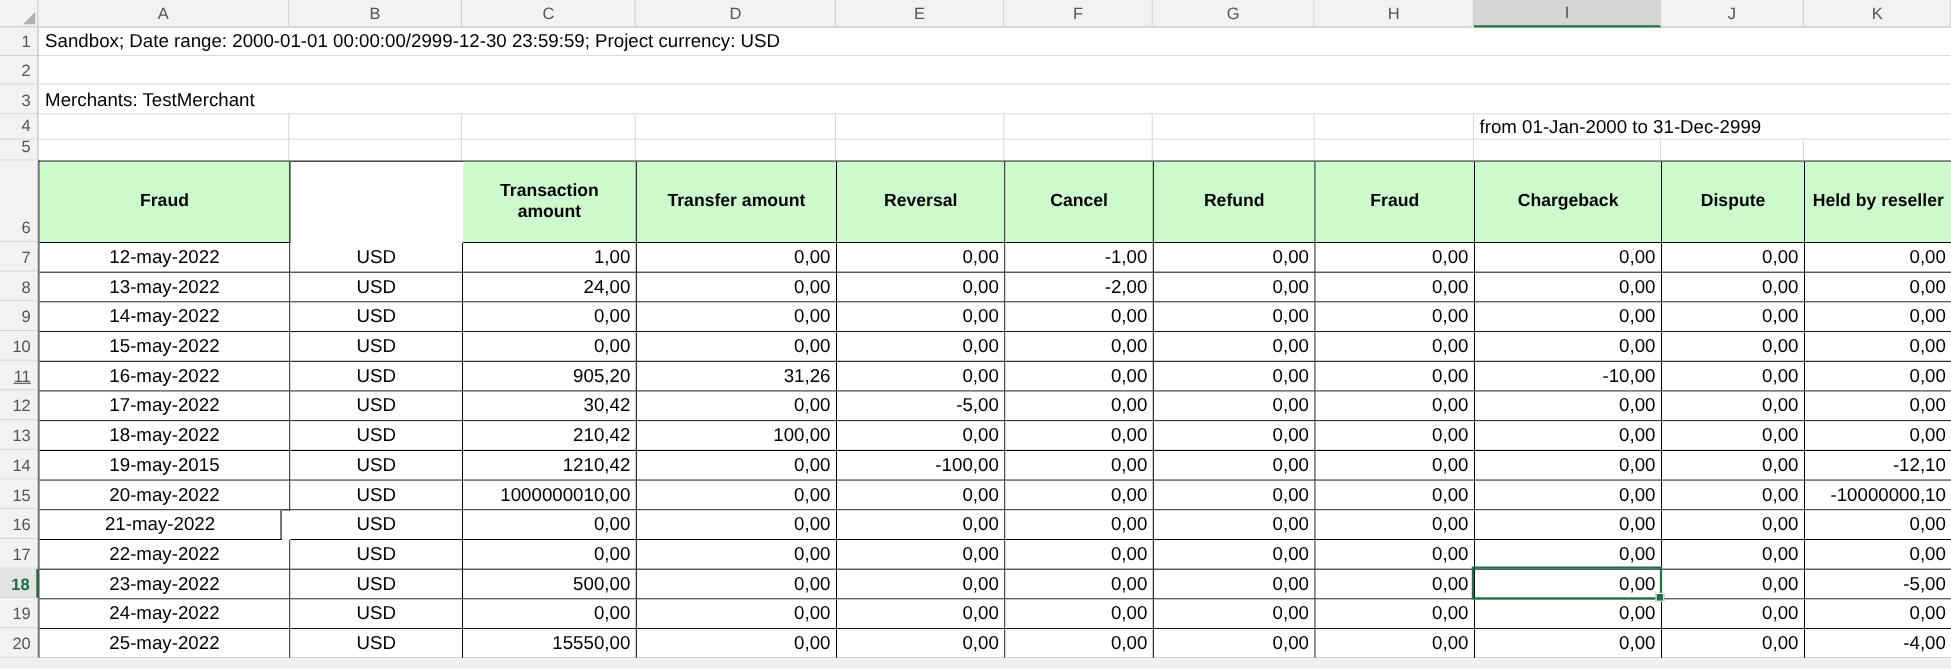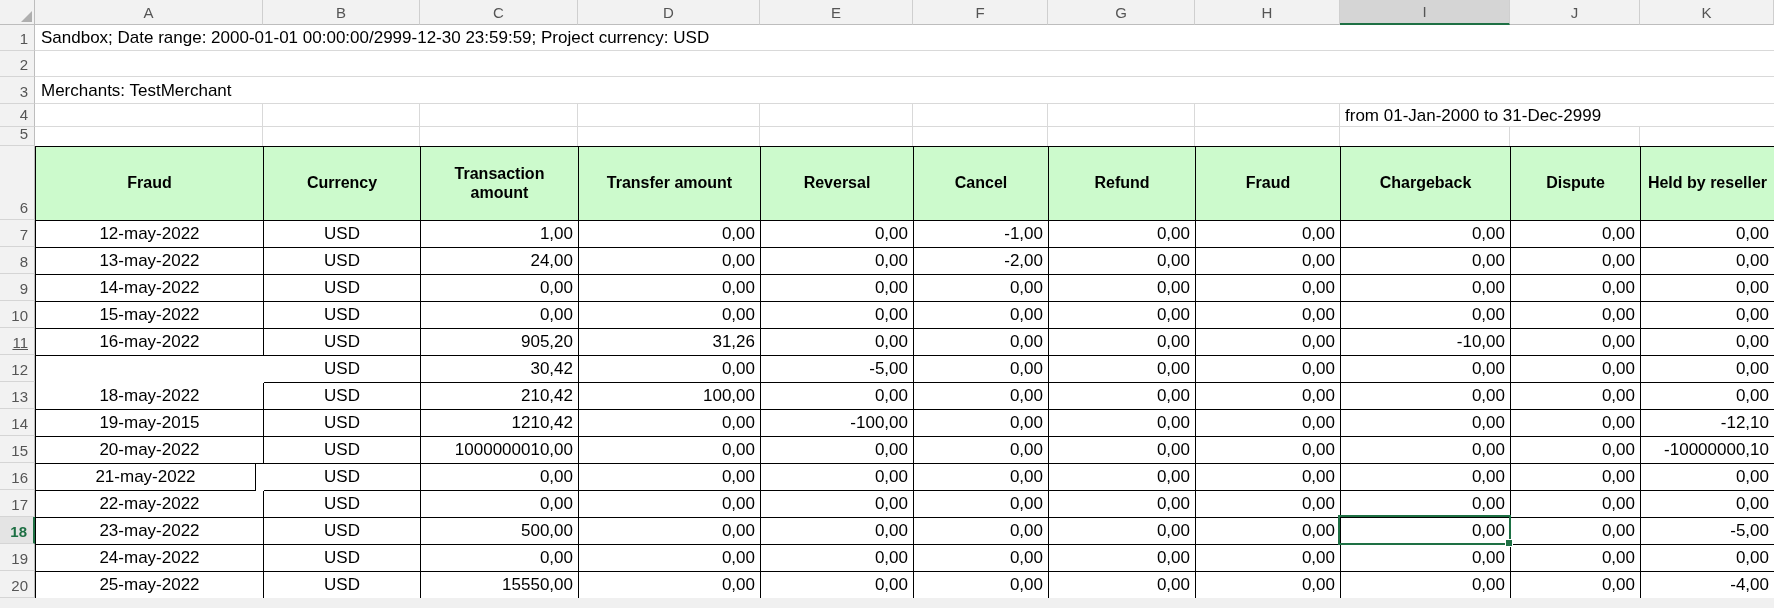--- a/index.html
+++ b/index.html
@@ -101,21 +101,20 @@
       <div class="gridv" style="left: 1509px; top: 127px; width: 1px; height: 19px;"></div>
       <div class="gridv" style="left: 1639px; top: 127px; width: 1px; height: 19px;"></div>
     </div>
 
   <div class="freecell" style="left:41px;top:25px;height:26px;">Sandbox; Date range: 2000-01-01 00:00:00/2999-12-30 23:59:59; Project currency: USD</div>
   <div class="freecell" style="left:41px;top:77px;height:27px;text-align:right;">Merchants: TestMerchant</div>
   <div class="freecell" style="left:1345px;top:104px;height:23px;">from 01-Jan-2000 to 31-Dec-2999</div>
 
   <div class="tbl" id="tbl">
       <div class="tcell head" style="left: 0px; top: 0px; width: 228px; height: 74px;">Fraud</div>
-      <div class="tcell head" style="left: 228px; top: 0px; width: 157px; height: 74px;">Currency</div>
       <div class="tcell head" style="left: 385px; top: 0px; width: 158px; height: 74px;">Transaction amount</div>
       <div class="tcell head" style="left: 543px; top: 0px; width: 182px; height: 74px;">Transfer amount</div>
       <div class="tcell head" style="left: 725px; top: 0px; width: 153px; height: 74px;">Reversal</div>
       <div class="tcell head" style="left: 878px; top: 0px; width: 135px; height: 74px;">Cancel</div>
       <div class="tcell head" style="left: 1013px; top: 0px; width: 147px; height: 74px;">Refund</div>
       <div class="tcell head" style="left: 1160px; top: 0px; width: 145px; height: 74px;">Fraud</div>
       <div class="tcell head" style="left: 1305px; top: 0px; width: 170px; height: 74px;">Chargeback</div>
       <div class="tcell head" style="left: 1475px; top: 0px; width: 130px; height: 74px;">Dispute</div>
       <div class="tcell head" style="left: 1605px; top: 0px; width: 134px; height: 74px;">Held by reseller</div>
       <div class="tcell ctr" style="left: 0px; top: 74px; width: 228px; height: 27px;">12-may-2022</div>
@@ -166,20 +165,21 @@
       <div class="tcell ctr" style="left: 228px; top: 182px; width: 157px; height: 27px;">USD</div>
       <div class="tcell num" style="left: 385px; top: 182px; width: 158px; height: 27px;">905,20</div>
       <div class="tcell num" style="left: 543px; top: 182px; width: 182px; height: 27px; text-align: right;">31,26</div>
       <div class="tcell num" style="left: 725px; top: 182px; width: 153px; height: 27px;">0,00</div>
       <div class="tcell num" style="left: 878px; top: 182px; width: 135px; height: 27px;">0,00</div>
       <div class="tcell num" style="left: 1013px; top: 182px; width: 147px; height: 27px;">0,00</div>
       <div class="tcell num" style="left: 1160px; top: 182px; width: 145px; height: 27px;">0,00</div>
       <div class="tcell num" style="left: 1305px; top: 182px; width: 170px; height: 27px;">-10,00</div>
       <div class="tcell num" style="left: 1475px; top: 182px; width: 130px; height: 27px;">0,00</div>
       <div class="tcell num" style="left: 1605px; top: 182px; width: 134px; height: 27px;">0,00</div>
+      <div class="tcell ctr" style="left: 0px; top: 209px; width: 228px; height: 27px;">17-may-2022</div>
       <div class="tcell ctr" style="left: 228px; top: 209px; width: 157px; height: 27px;">USD</div>
       <div class="tcell num" style="left: 385px; top: 209px; width: 158px; height: 27px;">30,42</div>
       <div class="tcell num" style="left: 543px; top: 209px; width: 182px; height: 27px;">0,00</div>
       <div class="tcell num" style="left: 725px; top: 209px; width: 153px; height: 27px;">-5,00</div>
       <div class="tcell num" style="left: 878px; top: 209px; width: 135px; height: 27px;">0,00</div>
       <div class="tcell num" style="left: 1013px; top: 209px; width: 147px; height: 27px;">0,00</div>
       <div class="tcell num" style="left: 1160px; top: 209px; width: 145px; height: 27px;">0,00</div>
       <div class="tcell num" style="left: 1305px; top: 209px; width: 170px; height: 27px;">0,00</div>
       <div class="tcell num" style="left: 1475px; top: 209px; width: 130px; height: 27px;">0,00</div>
       <div class="tcell num" style="left: 1605px; top: 209px; width: 134px; height: 27px;">0,00</div>

